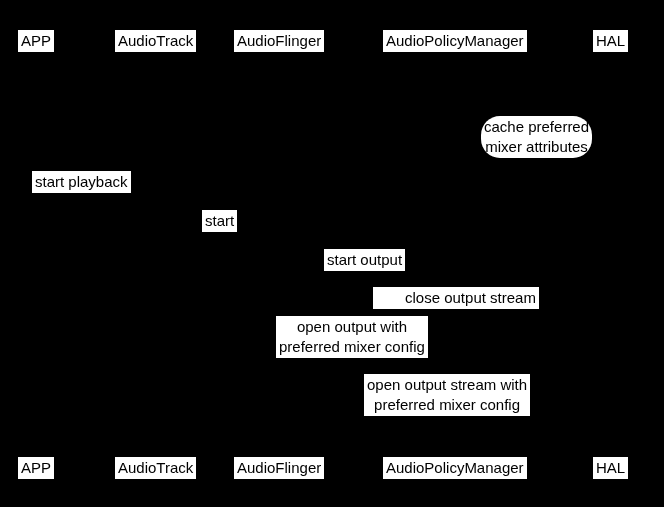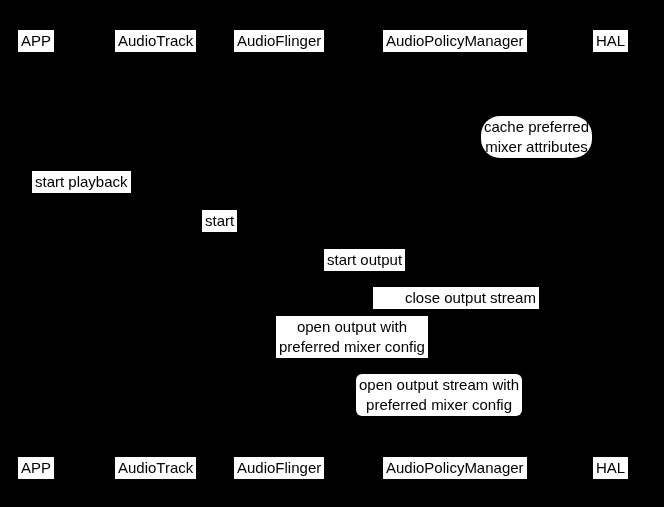--- a/index.html
+++ b/index.html
@@ -32,21 +32,21 @@
   .p-apm-top        { left: 383px; top: 30px; }
   .p-hal-top        { left: 593px; top: 30px; }
   
   .m-setpref        { left: 146px; top: 74px;  }
   .m-cache          { left: 481px; top: 116px; border-radius: 19px; }
   .m-startplayback  { left: 32px;  top: 171px; }
   .m-start          { left: 202px; top: 210px; }
   .m-closeoutput    { left: 324px; top: 249px; }
   .m-closestream    { left: 373px; top: 287px; padding-left: 32px; }
   .m-openoutput     { left: 276px; top: 316px; }
-  .m-openstream     { left: 356px; top: 374px; border-radius: 6px; }
+  .m-openstream     { left: 364px; top: 374px; }
   
   .p-app-bot        { left: 18px;  top: 457px; }
   .p-track-bot      { left: 115px; top: 457px; }
   .p-flinger-bot    { left: 234px; top: 457px; }
   .p-apm-bot        { left: 383px; top: 457px; }
   .p-hal-bot        { left: 593px; top: 457px; }
 </style>
 </head>
 <body>
 

